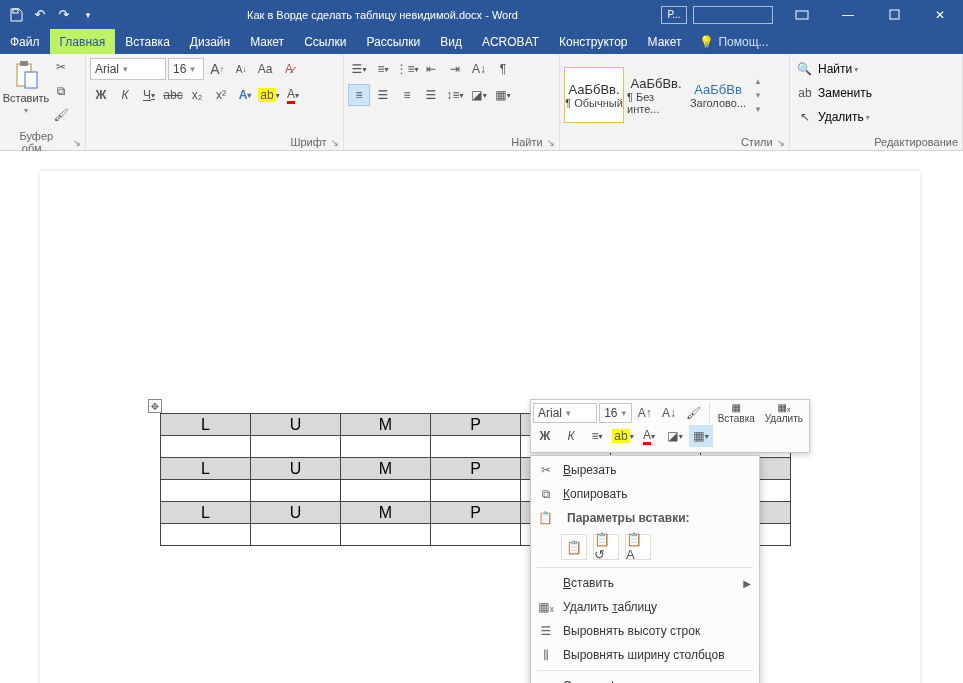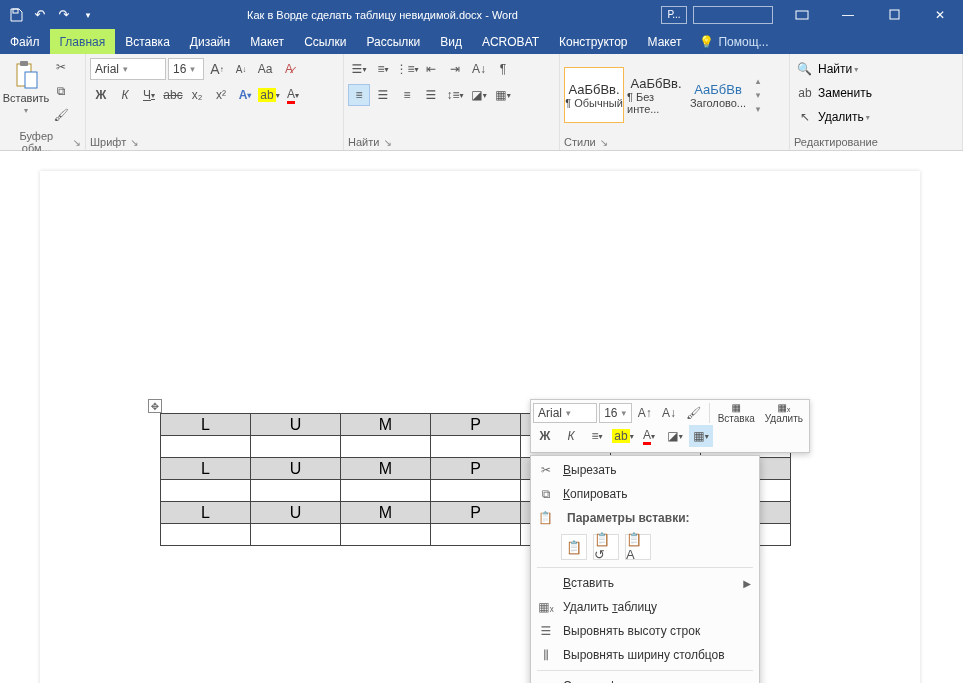--- a/index.html
+++ b/index.html
@@ -16,21 +16,21 @@
   .acct-wide { width:80px; height:18px; border:1px solid rgba(255,255,255,.6); }
   
   .tabs { height: 25px; background: #2b579a; color: #fff; display: flex; align-items: stretch; font-size: 12px; }
   .tab { padding: 0 10px; display: flex; align-items: center; cursor: pointer; }
   .tab.active { background: #bef264; color: #2b579a; }
   .tell { display:flex; align-items:center; gap:4px; padding:0 8px; color:#cfe0f5; }
   
   .ribbon { background: #f3f3f3; border-bottom: 1px solid #d4d4d4; display: flex; height: 97px; }
   .group { border-right: 1px solid #e1e1e1; display: flex; flex-direction: column; padding: 2px 4px 0 4px; }
   .group-body { flex: 1; display: flex; align-items: flex-start; gap: 2px; }
-  .group-label { height: 16px; font-size: 11px; color: #666; text-align: center; display:flex; align-items:center; justify-content:flex-start; gap:4px; }
+  .group-label { height: 16px; font-size: 11px; color: #666; text-align: center; display:flex; align-items:center; justify-content:flex-end; gap:4px; }
   .dlg-laun { color:#888; font-size:10px; }
   .big-btn { width: 44px; display:flex; flex-direction:column; align-items:center; gap:2px; padding-top:4px; }
   .big-btn .lbl { font-size:11px; color:#444; }
   .col { display:flex; flex-direction:column; gap:2px; }
   .row { display:flex; align-items:center; gap:2px; }
   .mini { width:22px; height:22px; display:flex; align-items:center; justify-content:center; color:#555; font-size:12px; border:1px solid transparent; }
   .sel { height:22px; border:1px solid #c5c5c5; background:#fff; display:flex; align-items:center; padding:0 4px; font-size:12px; color:#444; }
   .sel .dd { margin-left:4px; color:#888; font-size:9px; }
   .font-sel { width:76px; }
   .size-sel { width:36px; }

